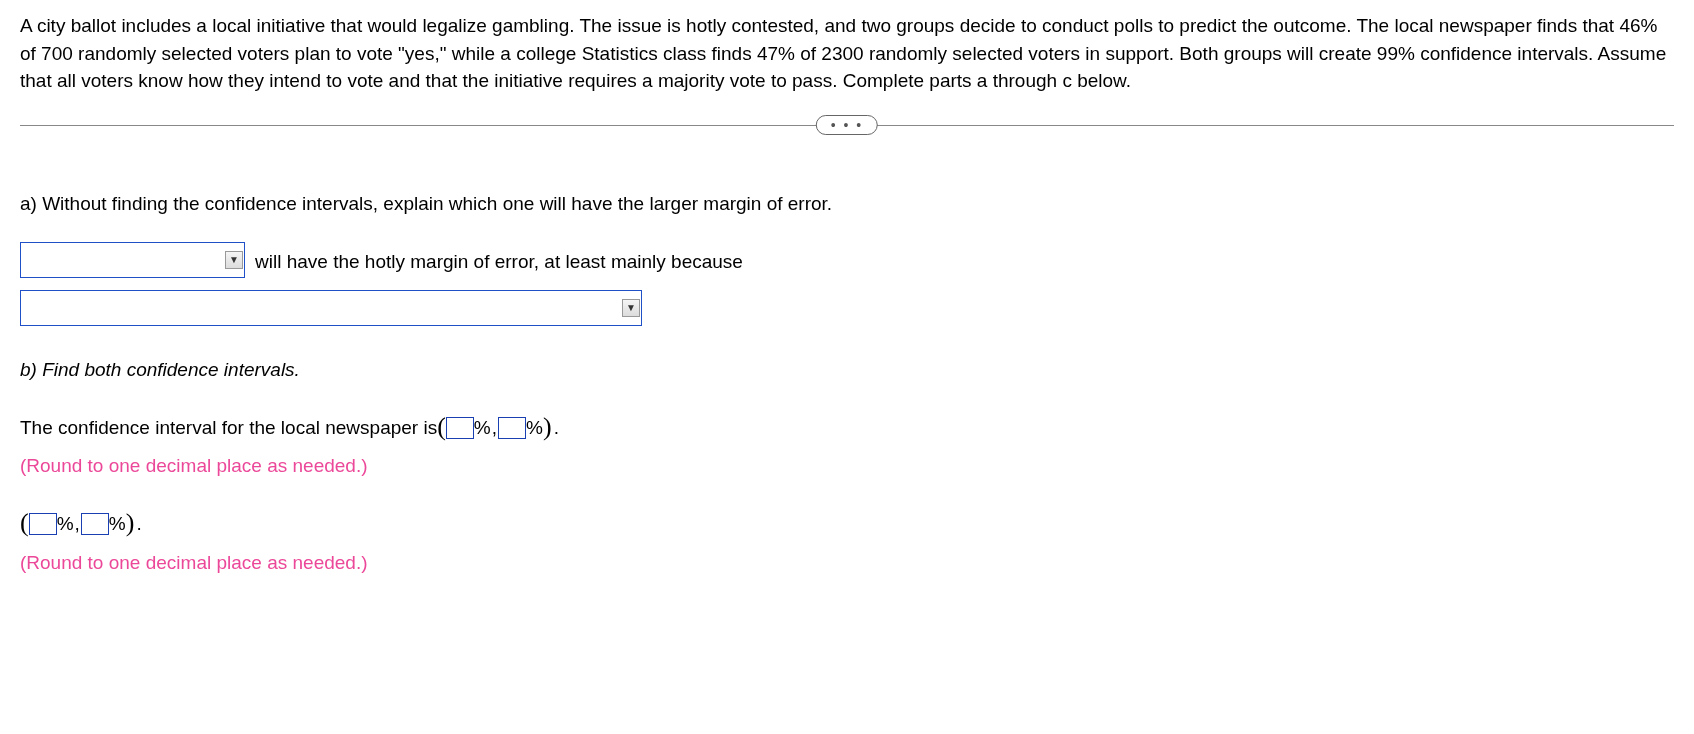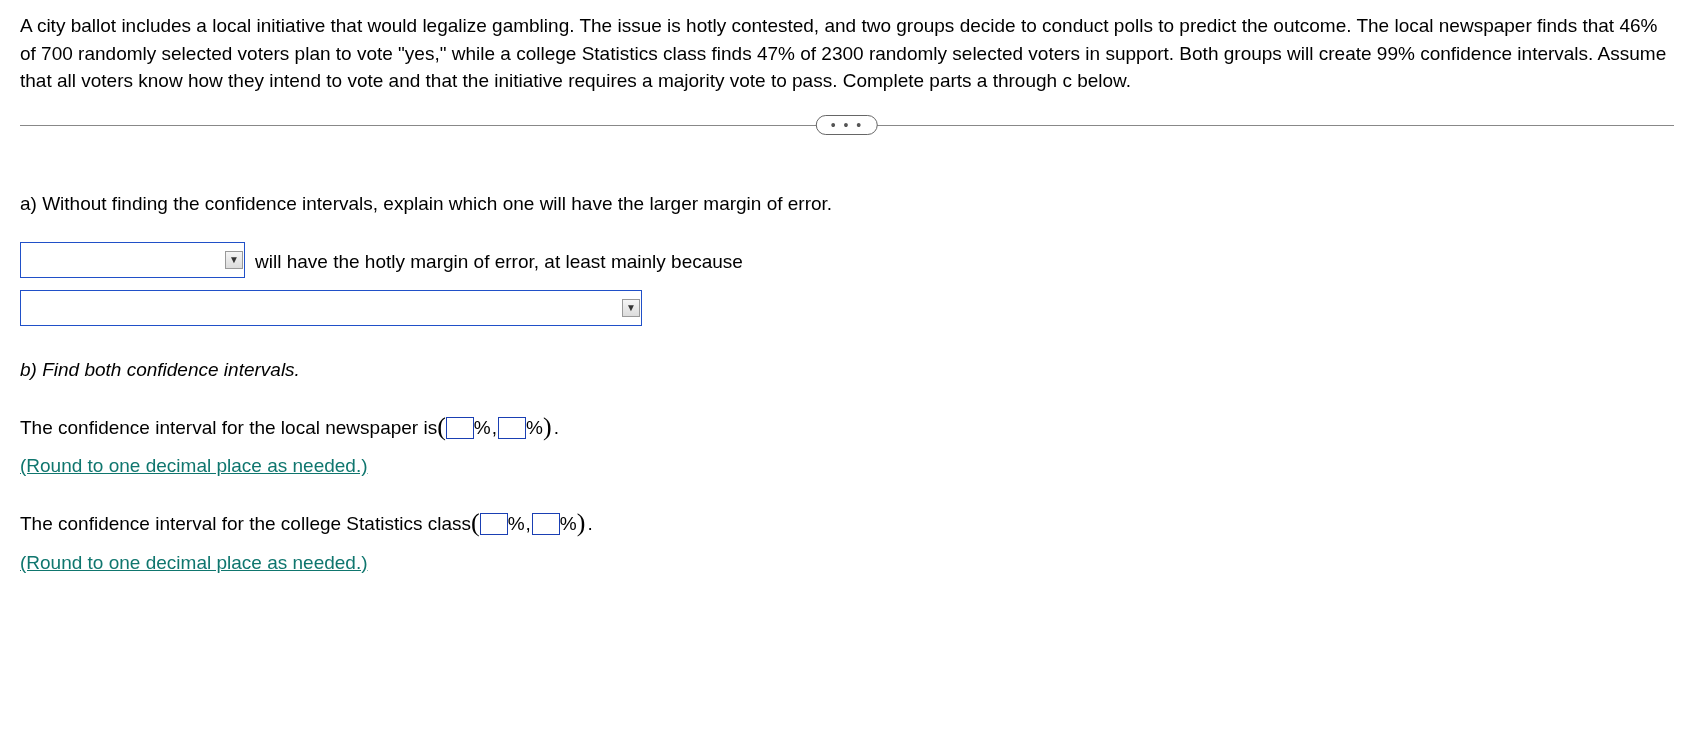--- a/index.html
+++ b/index.html
@@ -91,23 +91,22 @@
       margin-bottom: 25px;
       font-style: italic;
     }
     .ci-line {
       margin-bottom: 6px;
       display: flex;
       align-items: center;
       flex-wrap: wrap;
     }
     .round-note {
-      color: #0f766e;
+      color: #ec4899;
       margin-bottom: 25px;
-      text-decoration: underline;
     }
     .paren {
       font-size: 26px;
       font-family: "Times New Roman", serif;
       position: relative;
       top: -1px;
     }
     .inp-box {
       display: inline-block;
       width: 28px;
@@ -162,21 +161,20 @@
   <span class="pct">%</span>
   <span class="comma">,</span>
   <span class="inp-box"></span>
   <span class="pct">%</span>
   <span class="paren">)</span>
   <span class="period">.</span>
 </div>
 <div class="round-note">(Round to one decimal place as needed.)</div>
 
 <div class="ci-line">
-  <span>The confidence interval for the college Statistics class</span>
   <span class="paren">(</span>
   <span class="inp-box"></span>
   <span class="pct">%</span>
   <span class="comma">,</span>
   <span class="inp-box"></span>
   <span class="pct">%</span>
   <span class="paren">)</span>
   <span class="period">.</span>
 </div>
 <div class="round-note">(Round to one decimal place as needed.)</div>

